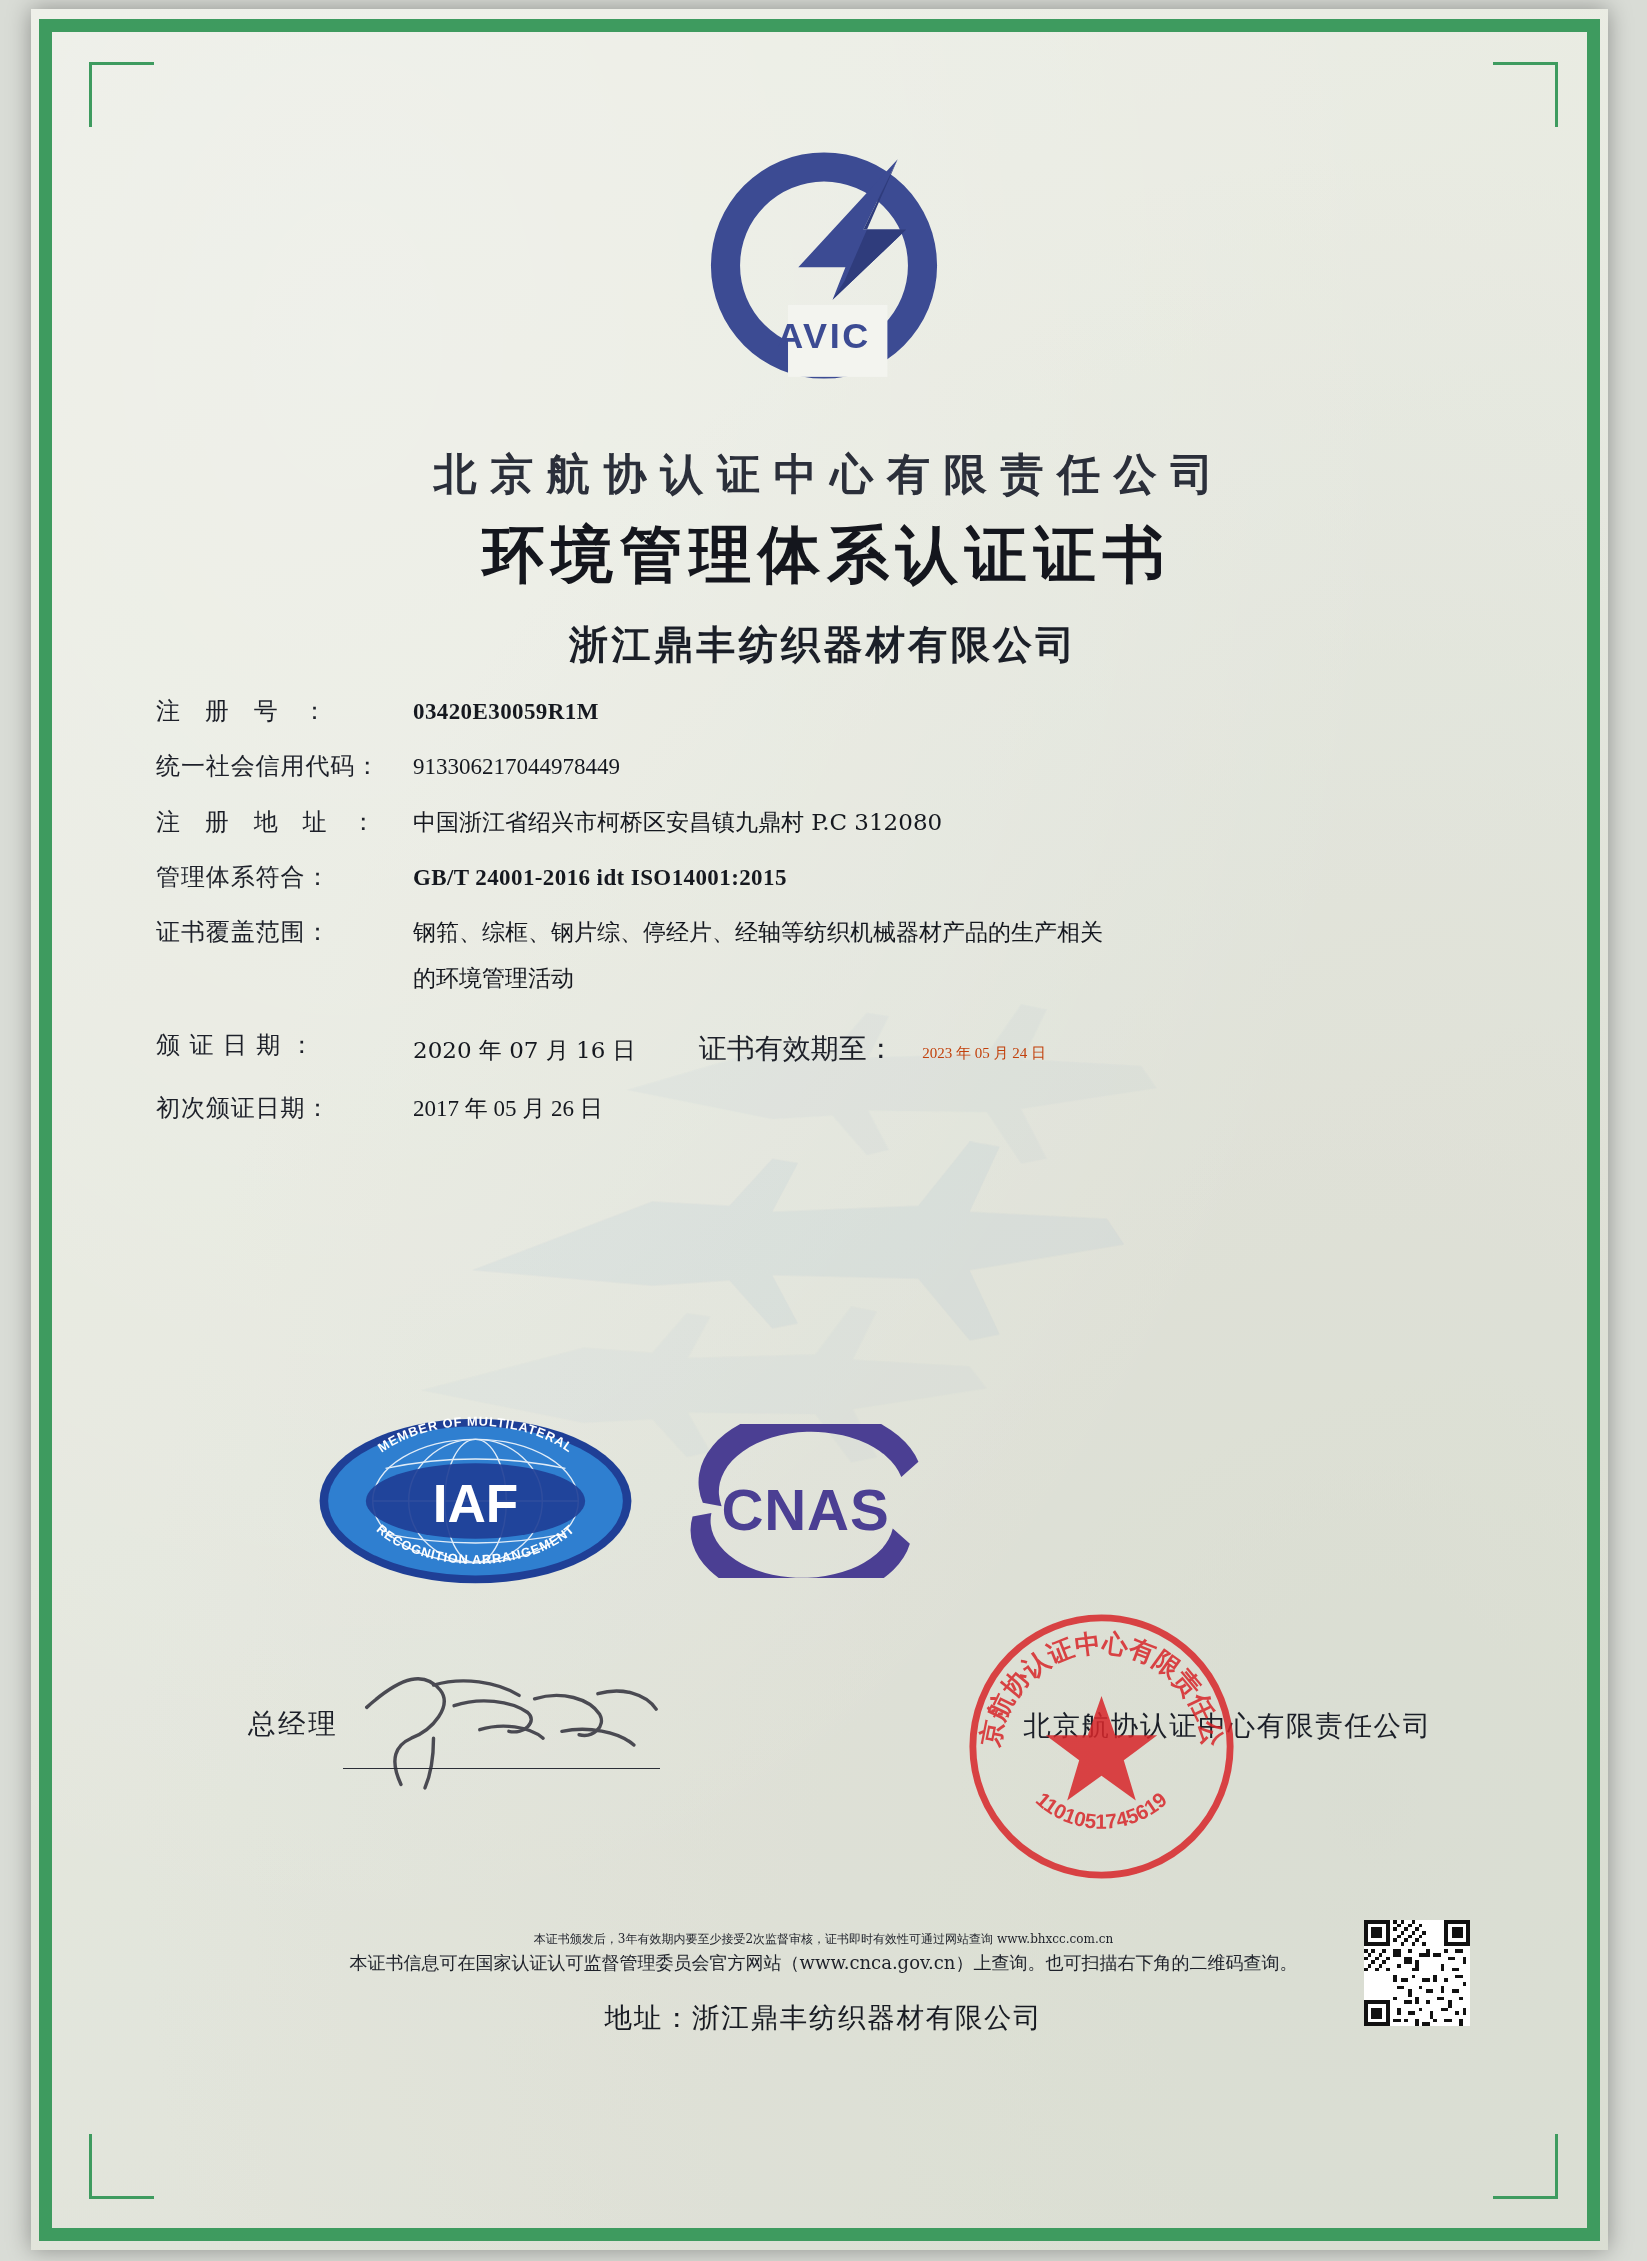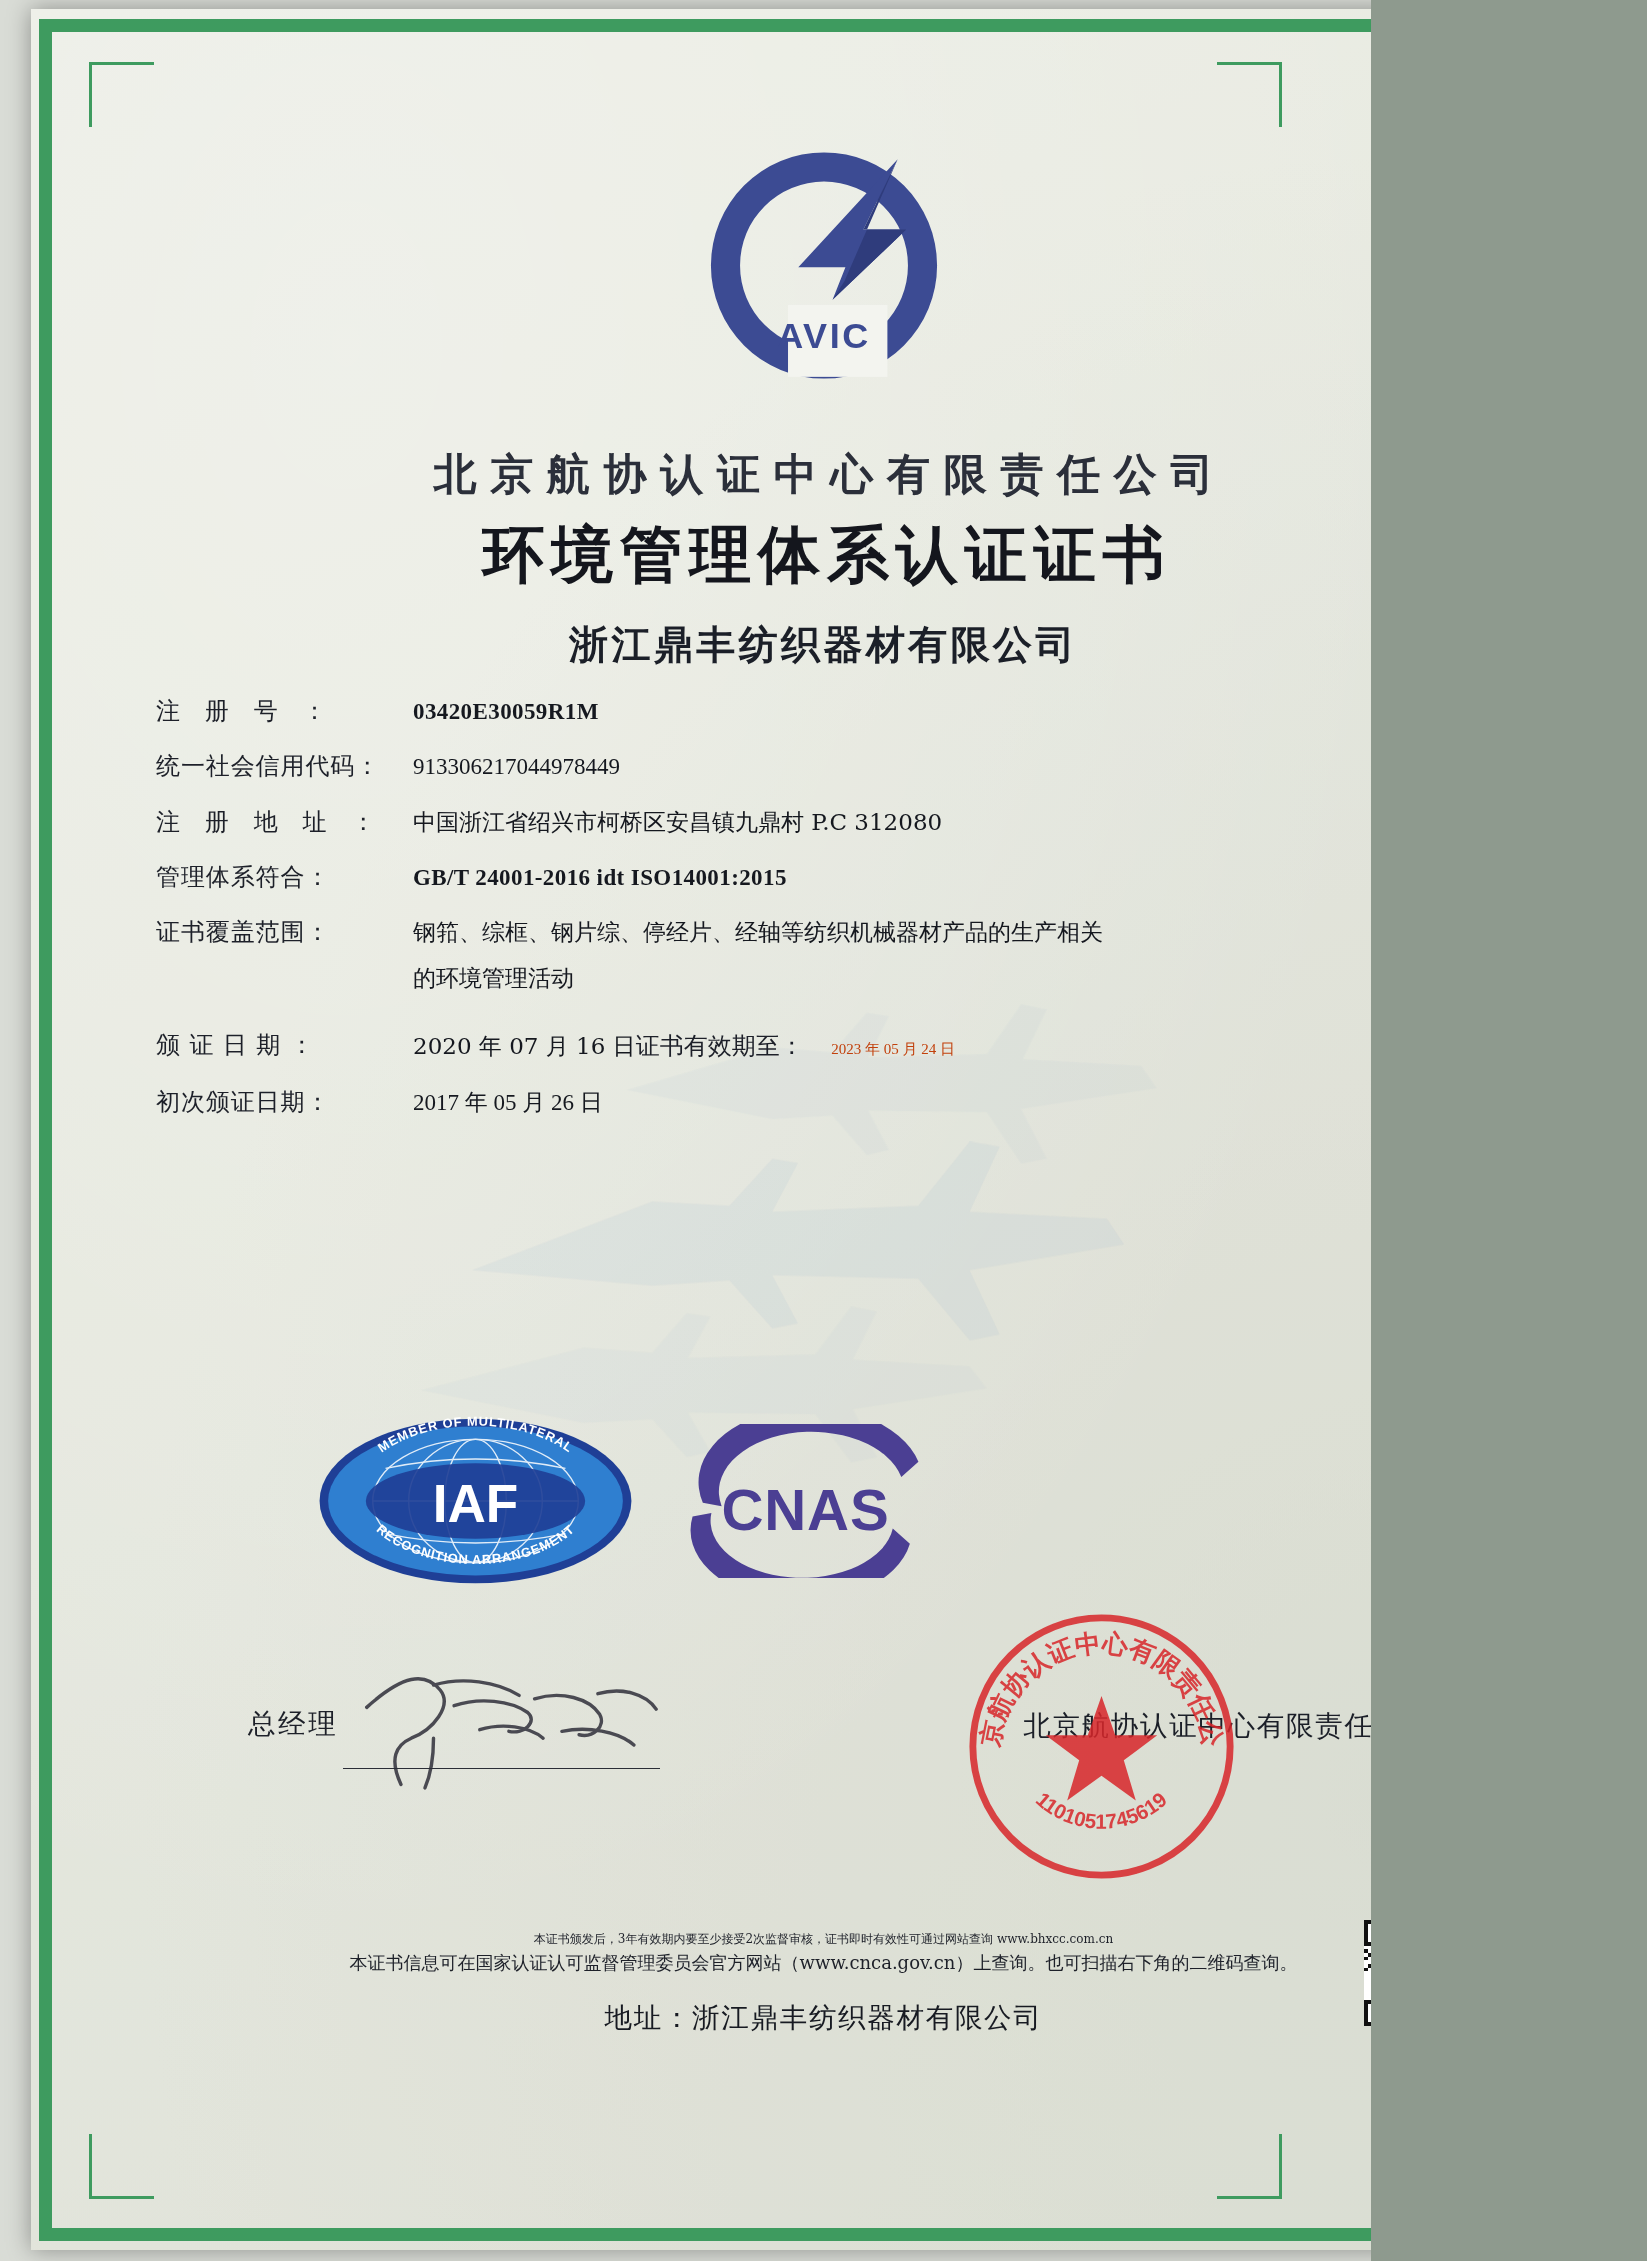--- a/index.html
+++ b/index.html
@@ -10,21 +10,21 @@
   body {
     width: 1647px;
     height: 2261px;
     font-family: "Liberation Serif", "DejaVu Serif", serif;
     overflow: hidden;
   }
 
   
   .page {
     position: relative;
-    width: 1371px;
+    width: 1647px;
     height: 2261px;
     background: #d9dcd6;
     overflow: hidden;
   }
   .paper {
     position: absolute;
     left: 31px;
     top: 8.6px;
     width: 1577px;
     height: 2241px;
@@ -184,22 +184,23 @@
   .scope-line2 { margin-top: 12px; }
 
   .date-row { display: flex; align-items: baseline; }
   .date-row .dval {
     font-family: "DejaVu Serif", "Liberation Serif", serif;
     font-size: 23px;
     color: #15181f;
     white-space: nowrap;
   }
   .date-row .dlabel2 {
-    font-family: "DejaVu Serif", "Liberation Serif", serif;
-    font-size: 24px;
+    margin-left: 63px;
+    font-family: "DejaVu Serif", "Liberation Serif", serif;
+    font-size: 28px;
     color: #1d2029;
     white-space: nowrap;
     text-align: right;
   }
   .date-row .dval2 {
     margin-left: 27.5px;
     font-family: Liberation Serif, serif;
     font-size: 15px;
     color: #c2410c;
     white-space: nowrap;

